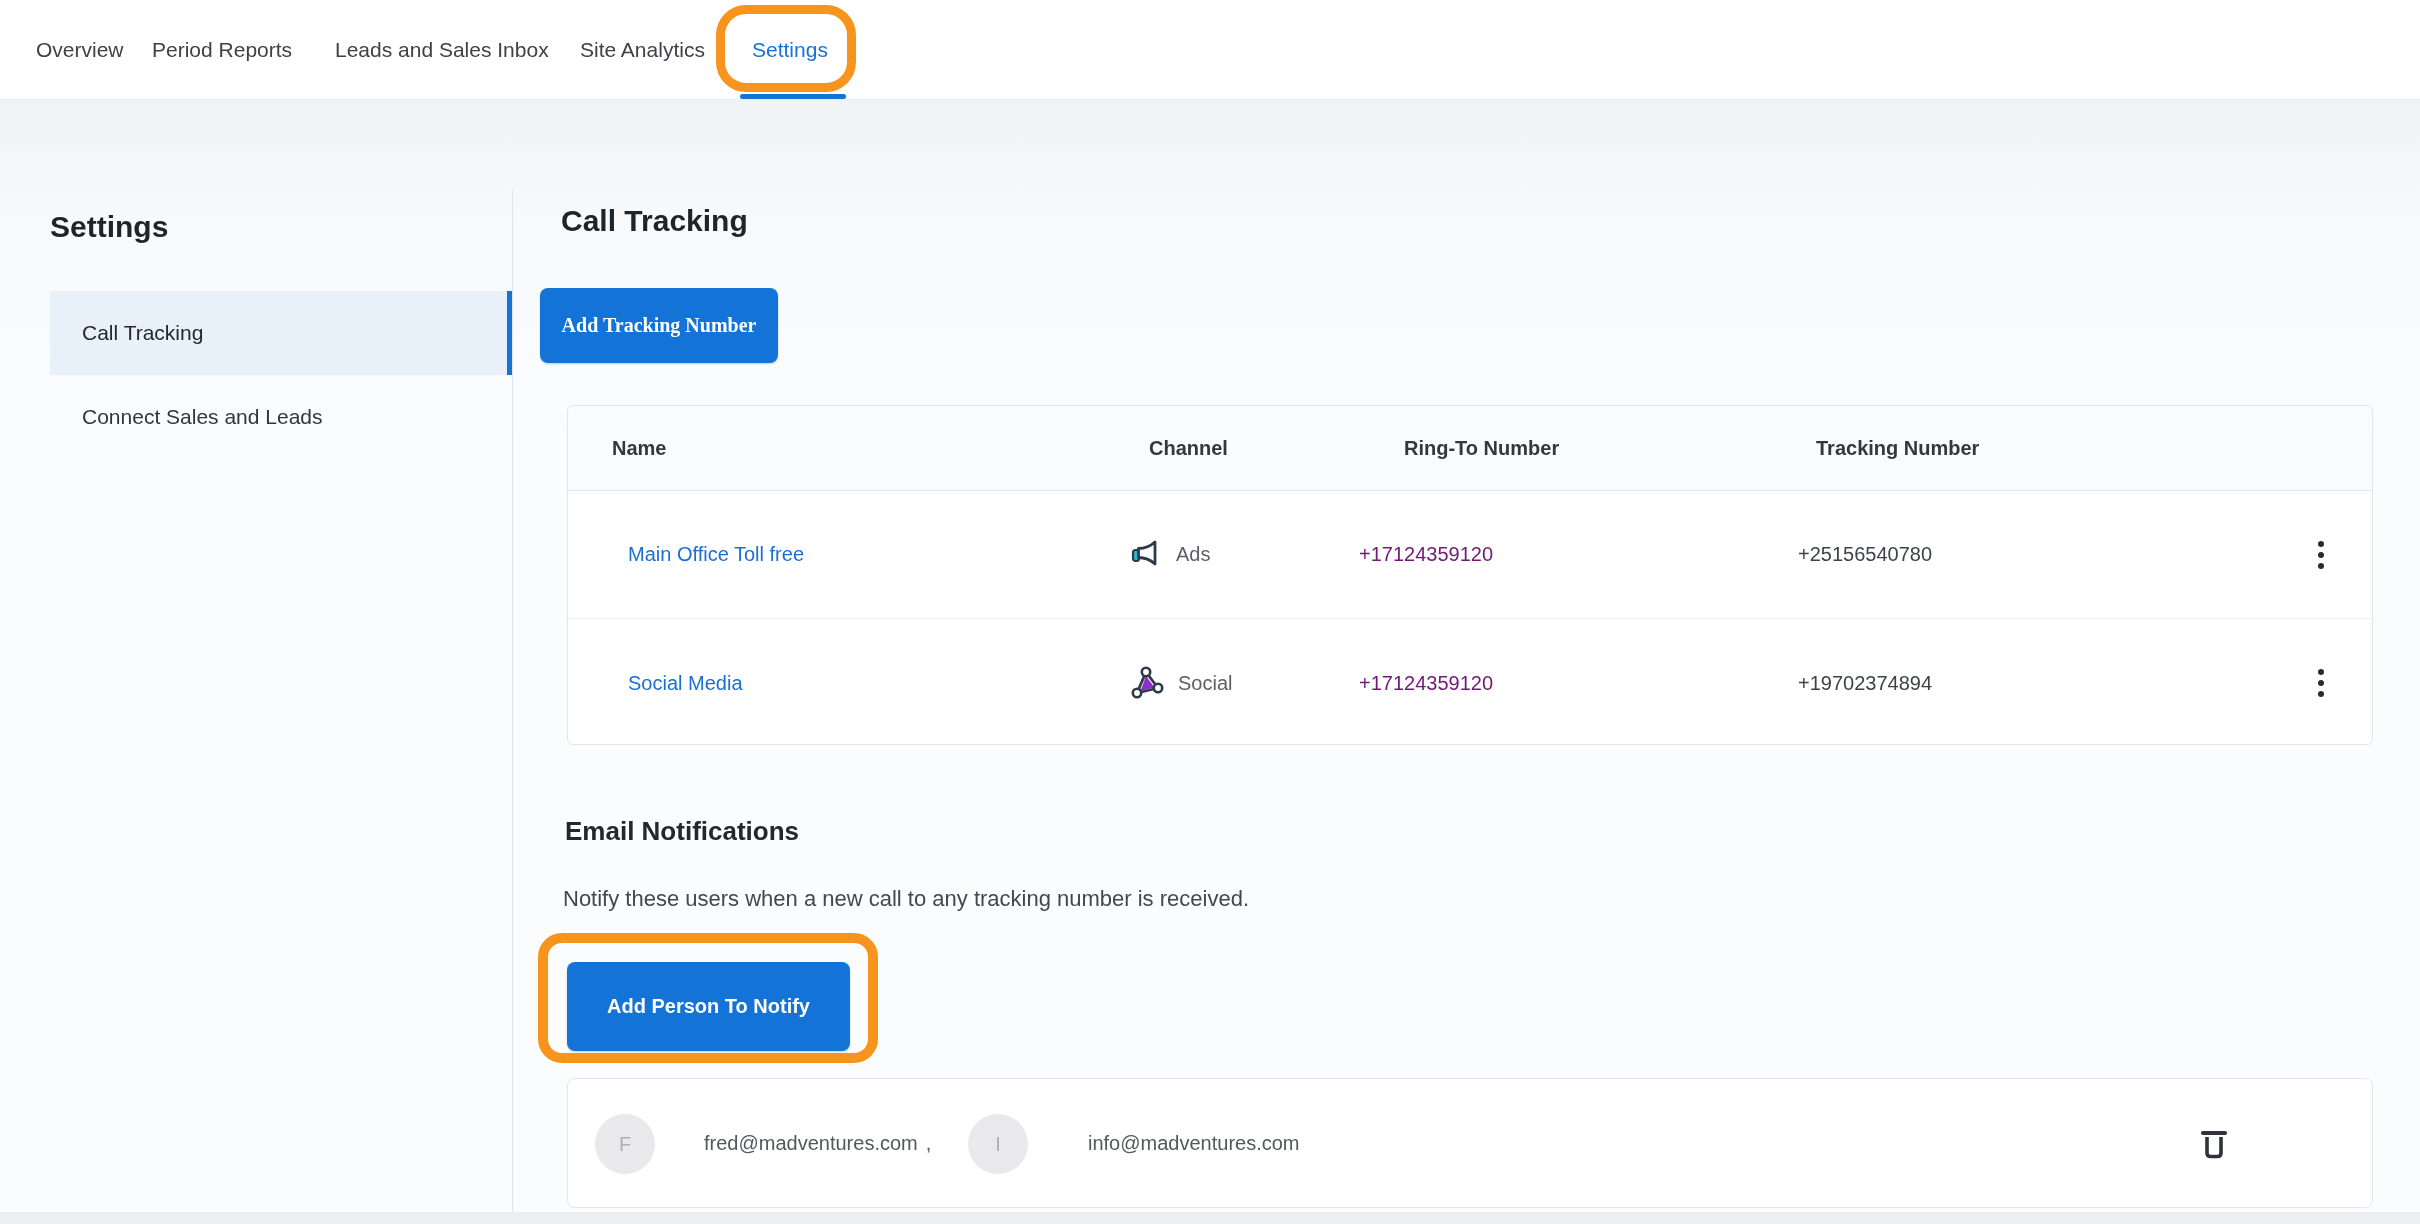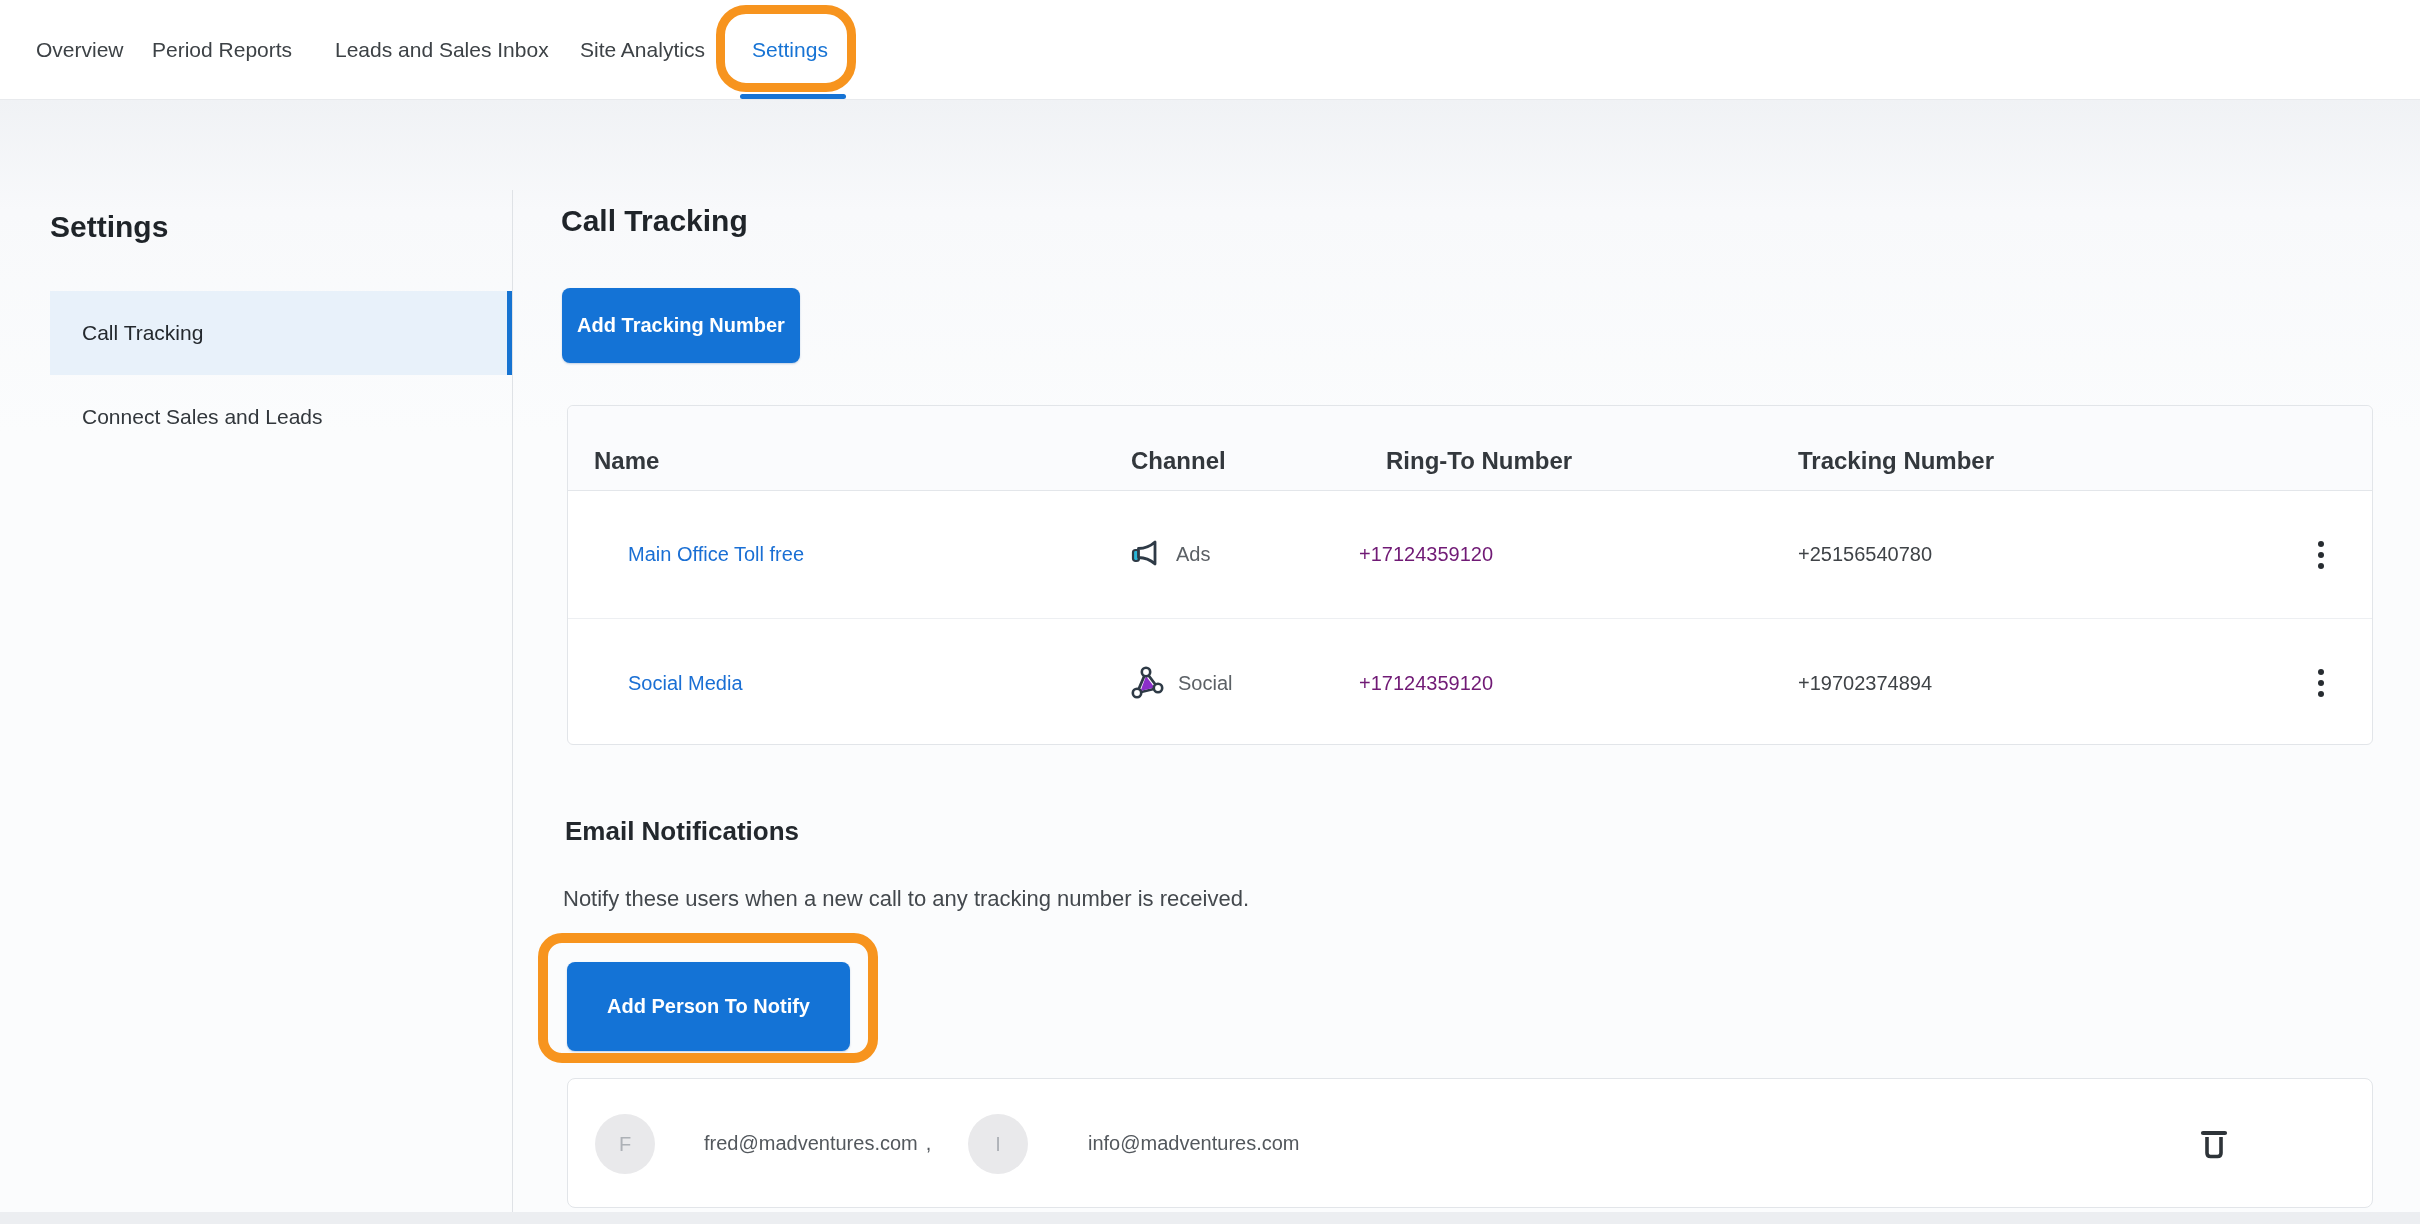--- a/index.html
+++ b/index.html
@@ -73,21 +73,21 @@
   .btn-primary {
     position: absolute;
     background: #1473d6; color: #ffffff;
     border: none; border-radius: 8px;
     font-family: "Liberation Sans", sans-serif;
     font-size: 20px; font-weight: bold;
     display: flex; align-items: center; justify-content: center;
     cursor: pointer;
     box-shadow: 0 1px 2px rgba(20,80,150,0.25);
   }
-  .btn-add-tracking { left: 562px; top: 188px; width: 238px; height: 75px; }
+  .btn-add-tracking { left: 540px; top: 188px; width: 238px; height: 75px; font-family: Liberation Serif, serif; }
   .btn-add-person   { left: 567px; top: 862px; width: 283px; height: 89px; }
 
   .annotation-rect {
     position: absolute; left: 538px; top: 833px;
     width: 340px; height: 130px;
     border: 10px solid #f7941e; border-radius: 24px;
     pointer-events: none; z-index: 4;
   }
 
   
@@ -95,22 +95,22 @@
     position: absolute; left: 567px; top: 305px;
     width: 1806px; height: 340px;
     background: #ffffff; border: 1px solid #e2e5e9; border-radius: 6px;
   }
   .table-header {
     position: relative; height: 85px;
     background: #fafbfd; border-bottom: 1px solid #e3e6ea;
     border-radius: 6px 6px 0 0;
   }
   .th {
-    position: absolute; top: 12px; line-height: 85px;
-    font-size: 24px; font-weight: bold; color: #33383d; white-space: nowrap;
+    position: absolute; top: 0; line-height: 85px;
+    font-size: 20px; font-weight: bold; color: #33383d; white-space: nowrap; margin-left: 18px;
   }
   .th-name     { left: 26px; }
   .th-channel  { left: 563px; }
   .th-ring     { left: 818px; }
   .th-tracking { left: 1230px; }
 
   .table-row { position: relative; height: 128px; }
   .table-row.first { border-bottom: 1px solid #edeff2; }
   .cell {
     position: absolute; top: 0; bottom: 0;

